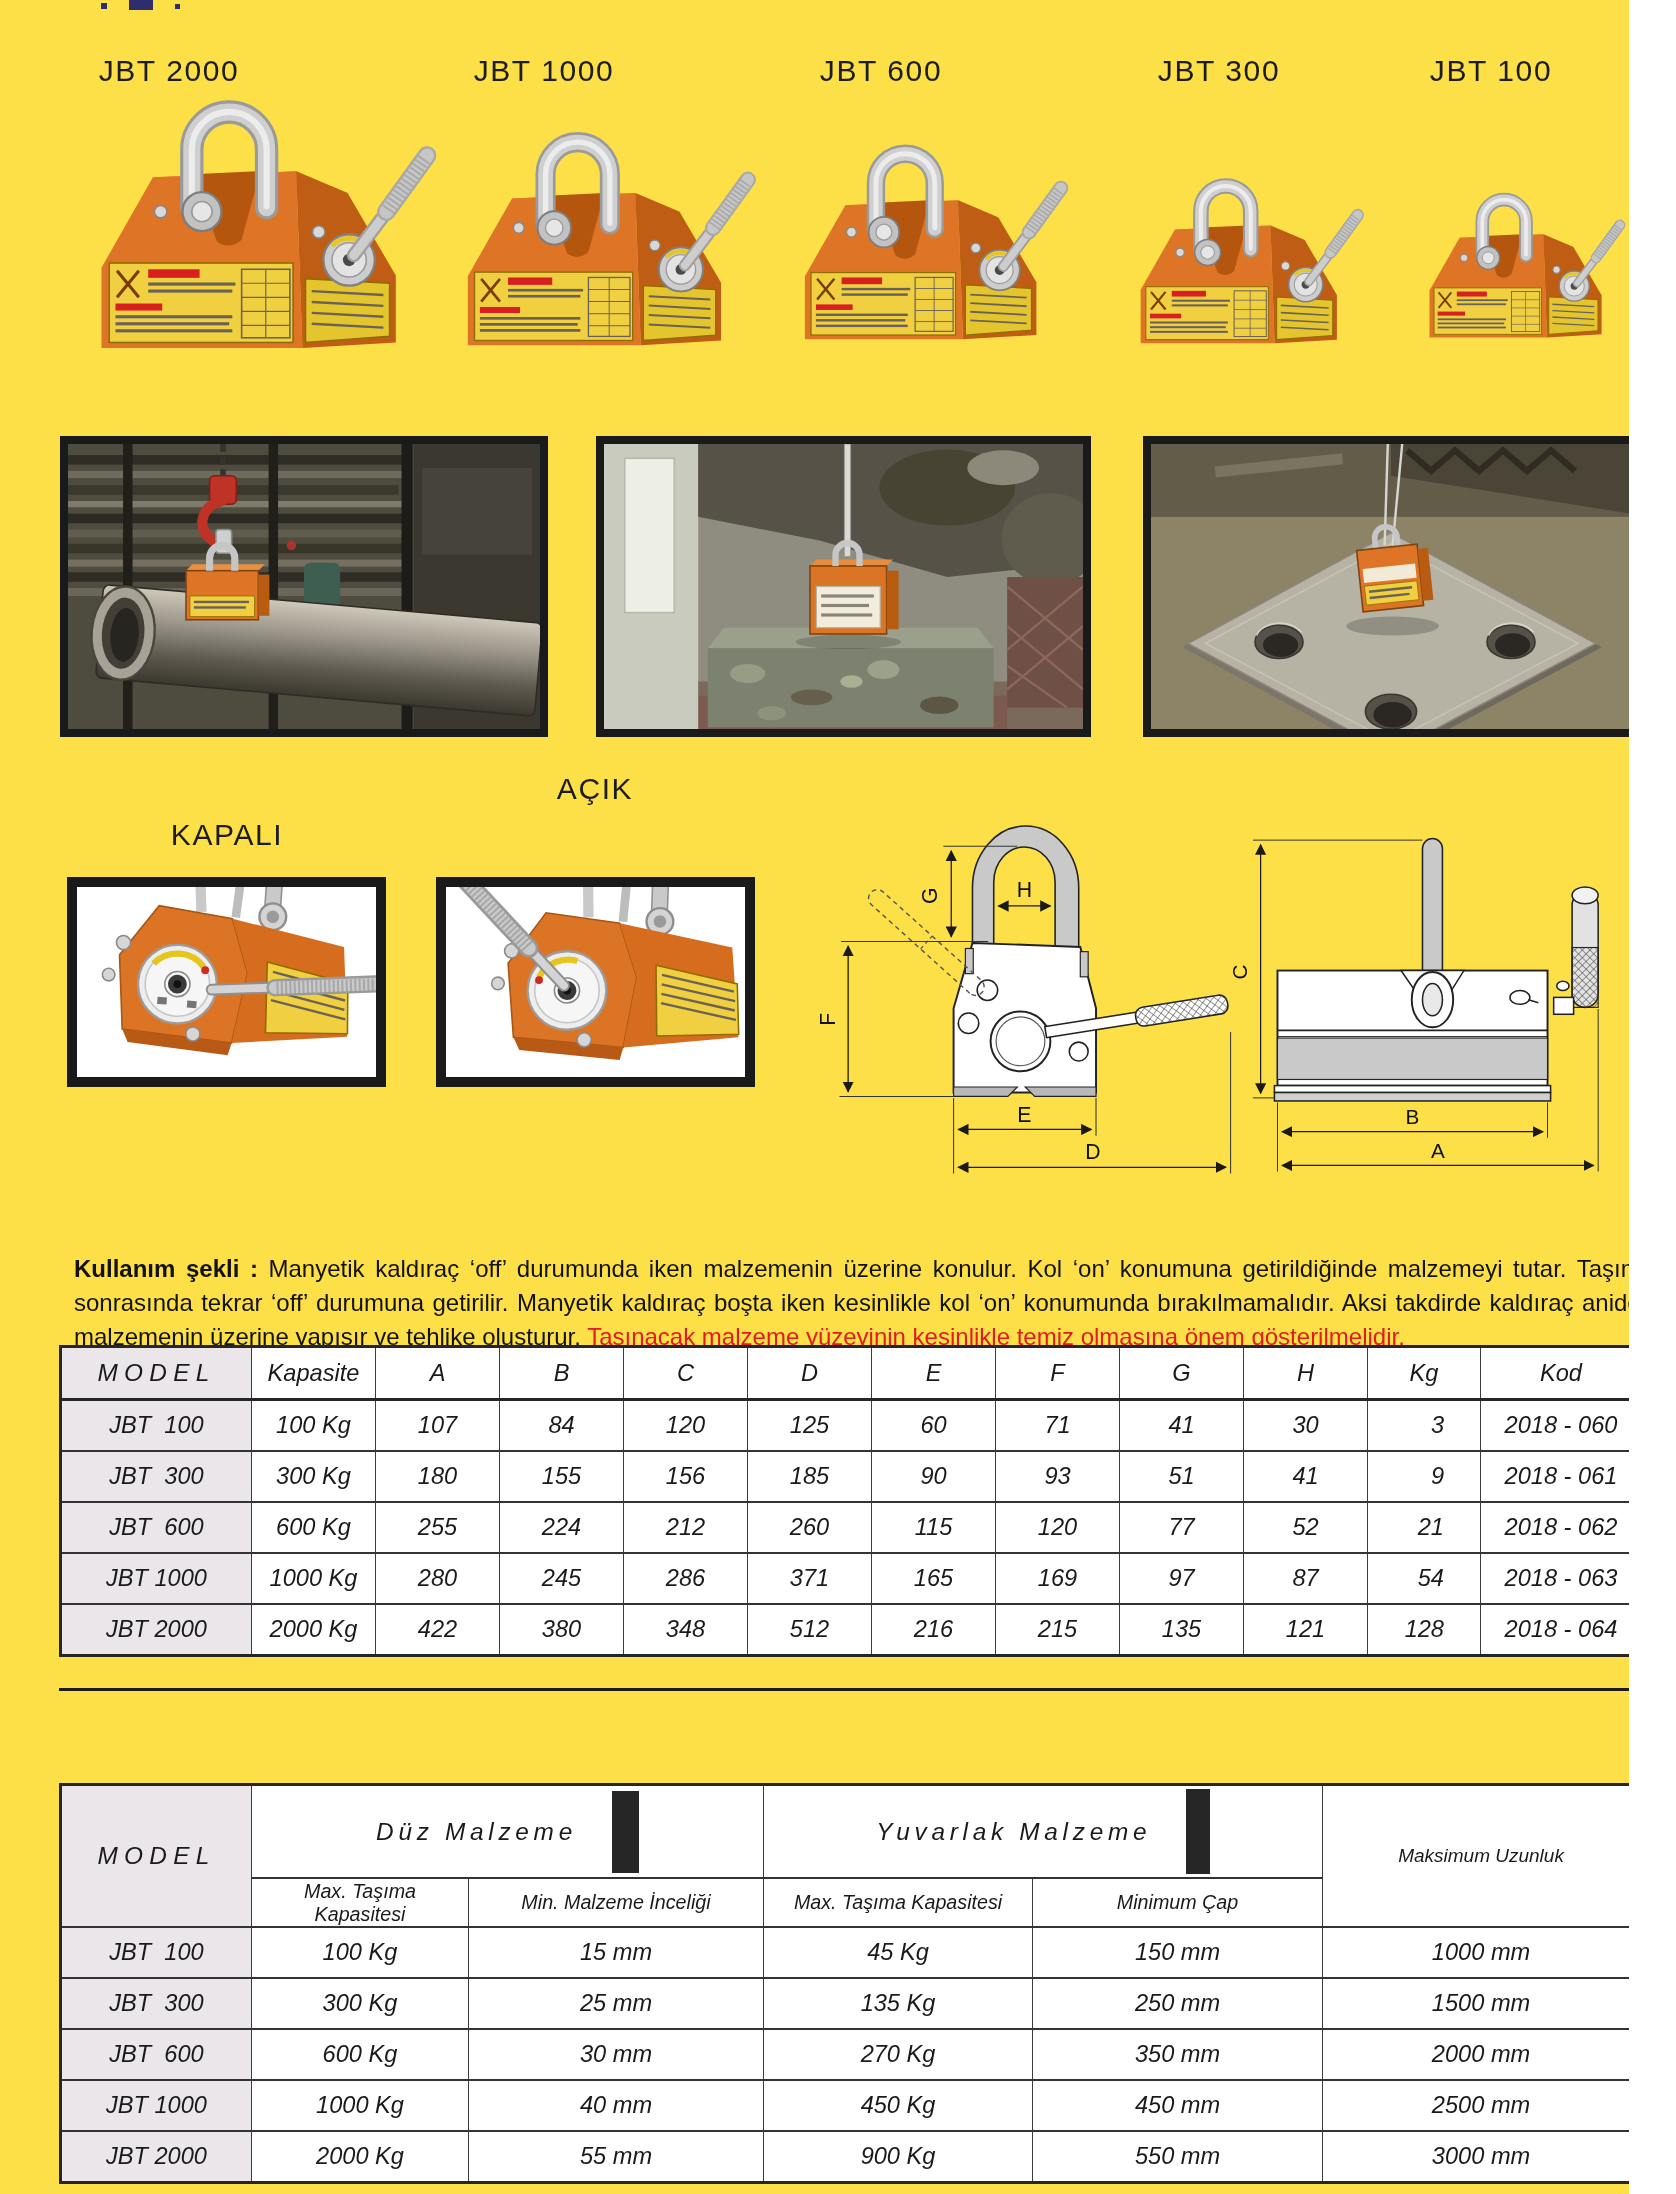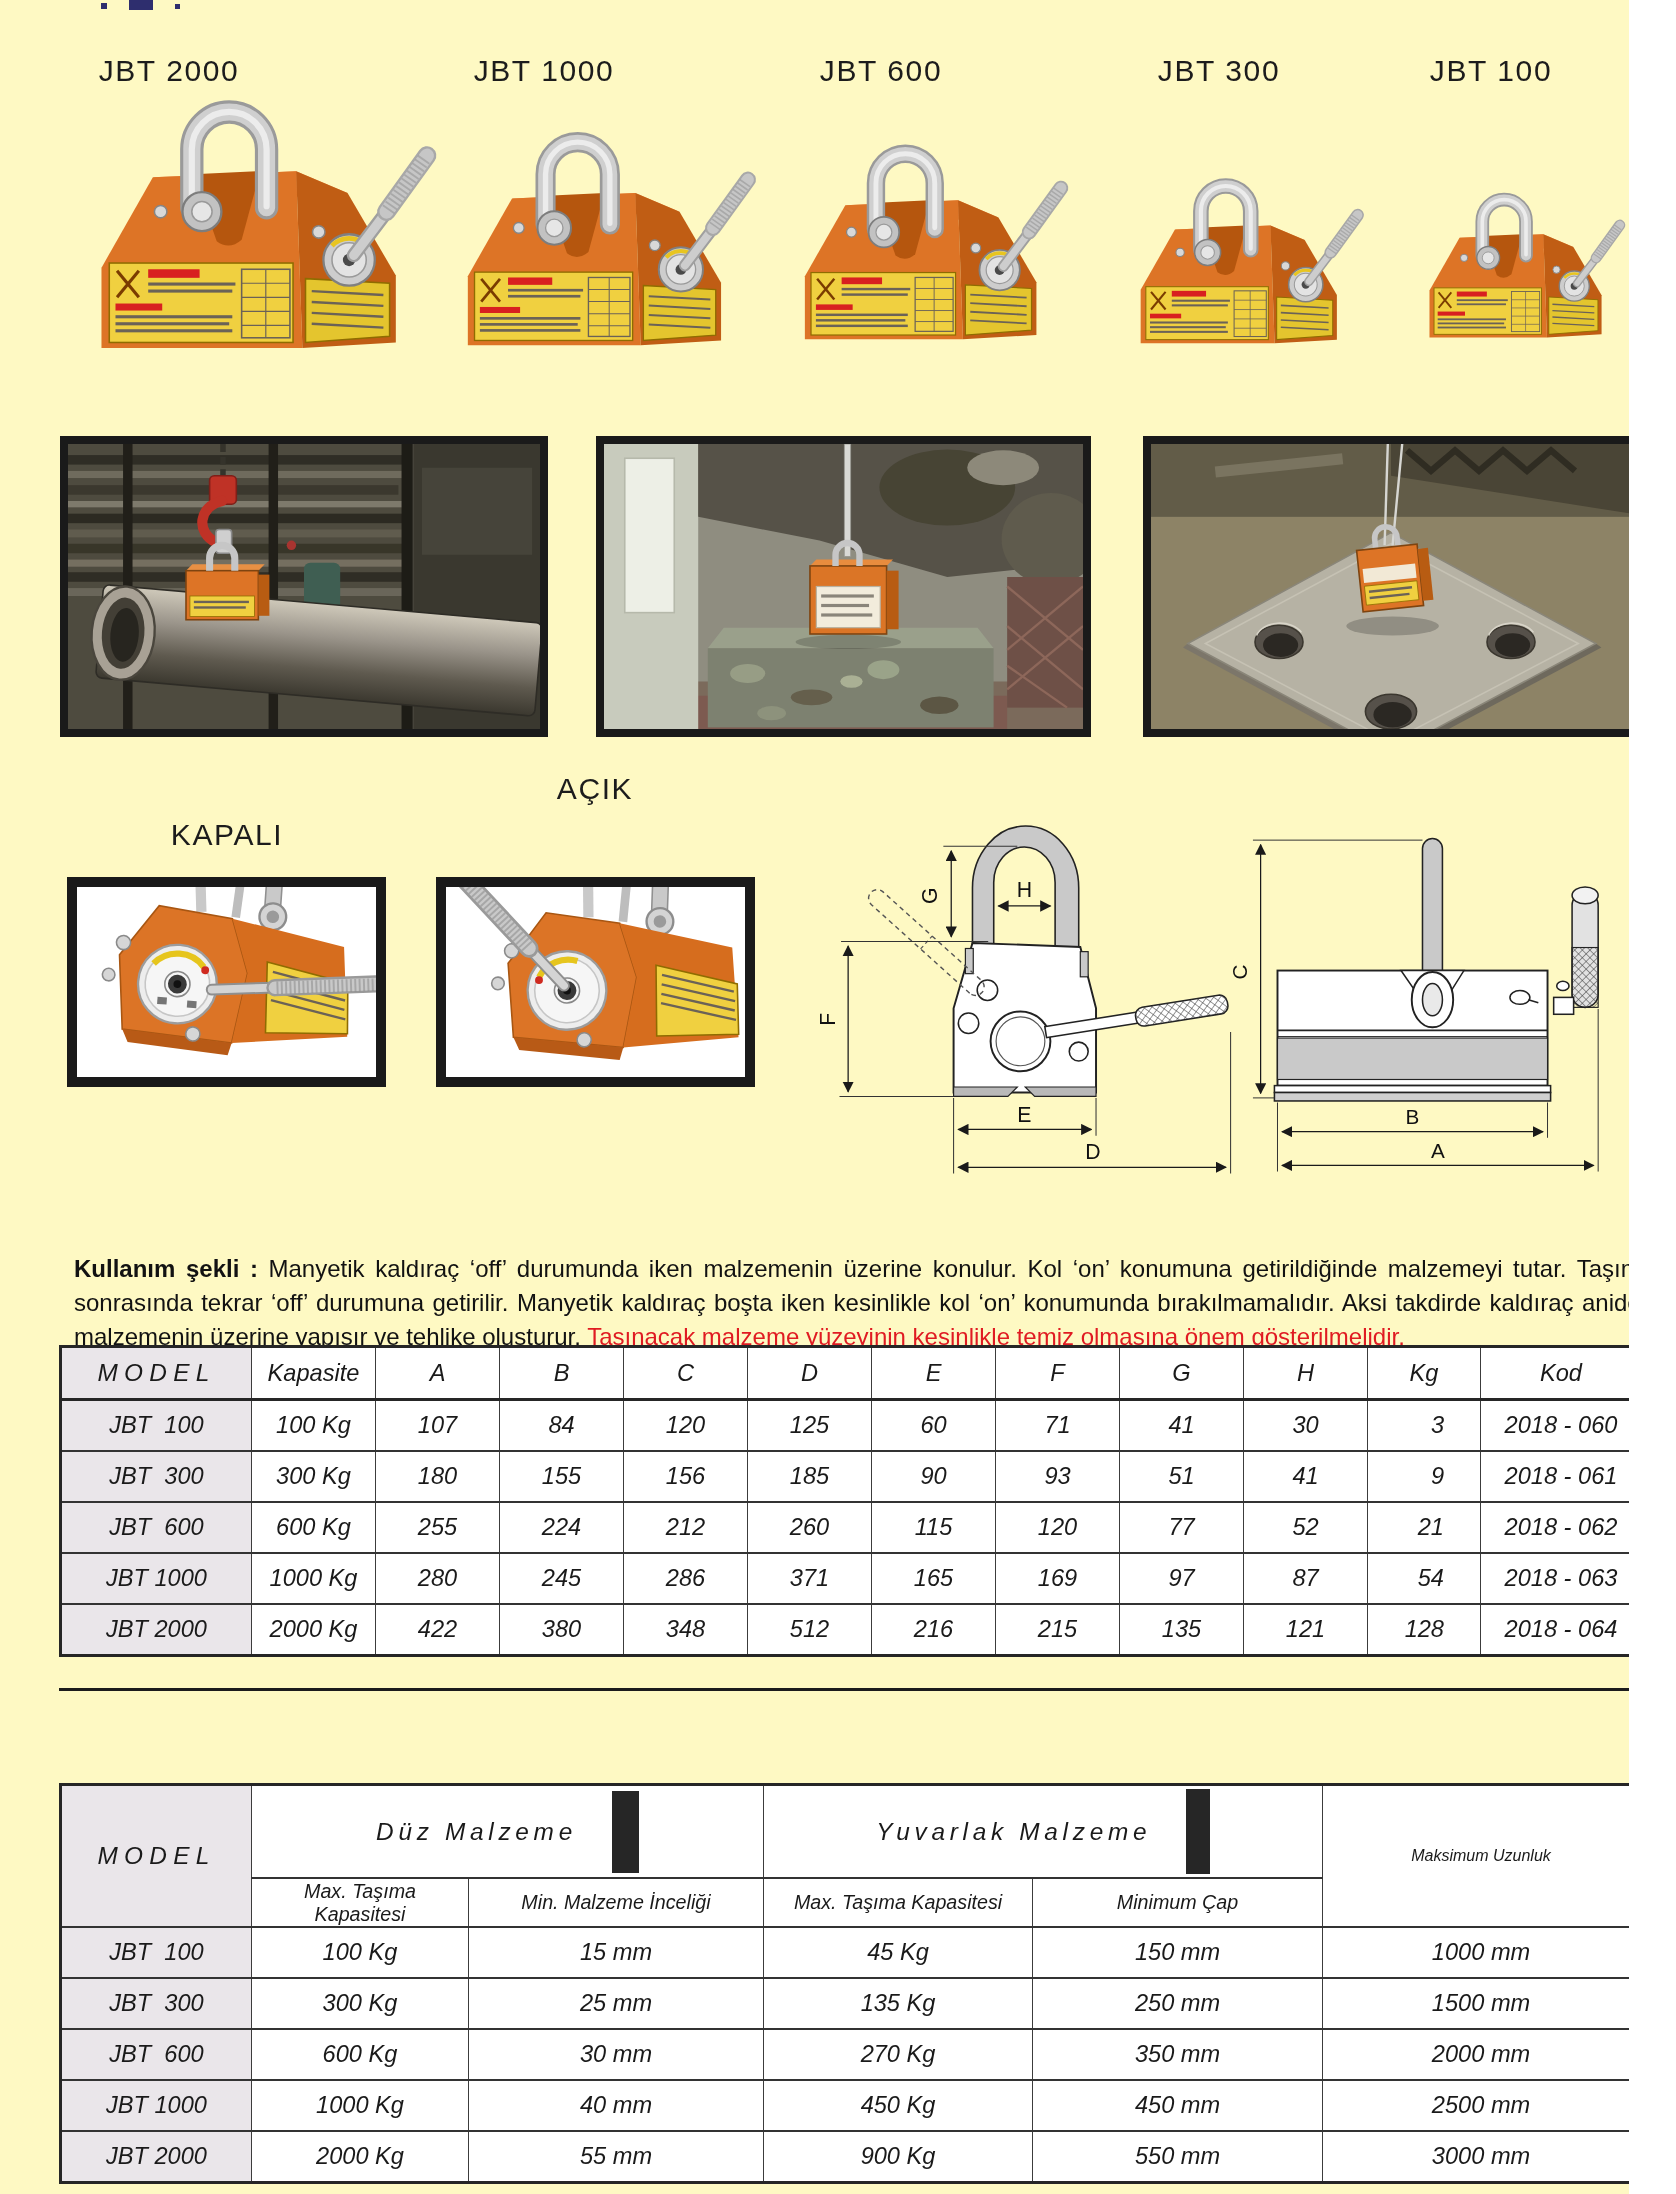--- a/index.html
+++ b/index.html
@@ -1,16 +1,16 @@
 <!DOCTYPE html>
 <html style="font-size:12.6px"><head>
 <meta charset="utf-8">
 <style>
   html,body { margin:0; padding:0; background:#fff; }
-  .page { position:relative; width:1629px; height:2194px; background:#fef9c3; overflow:hidden;
+  .page { position:relative; width:1629px; height:2194px; background:#fde047; overflow:hidden;
           font-family:"Liberation Sans", sans-serif; color:#1a1a1a; }
   .abs { position:absolute; }
 
   .prod-label { position:absolute; transform:translateX(-50%); font-size:30px; letter-spacing:1.6px;
                 color:#1c1c1c; white-space:nowrap; }
 
   .photo-frame { position:absolute; border:8.7px solid #1a1a1a; background:#fff; box-sizing:border-box; }
   .photo-frame svg { display:block; width:100%; height:100%; }
   .state-frame { border-width:10.2px; }
   .state-label { position:absolute; transform:translateX(-50%); font-size:30px; letter-spacing:1.6px; color:#1c1c1c; }
@@ -585,21 +585,21 @@
             <span>Düz Malzeme</span>
             <span class="icon-block"></span>
           </div>
         </th>
         <th class="grp" colspan="2">
           <div class="grp-inner">
             <span>Yuvarlak Malzeme</span>
             <span class="icon-block round"></span>
           </div>
         </th>
-        <th rowspan="2" style="font-size:16px;">Maksimum Uzunluk</th>
+        <th rowspan="2" style="font-size:19px;">Maksimum Uzunluk</th>
       </tr>
       <tr class="sub">
         <th>Max. Taşıma Kapasitesi</th>
         <th>Min. Malzeme İnceliği</th>
         <th>Max. Taşıma Kapasitesi</th>
         <th>Minimum Çap</th>
       </tr>
     </thead>
     <tbody>
       <tr>

